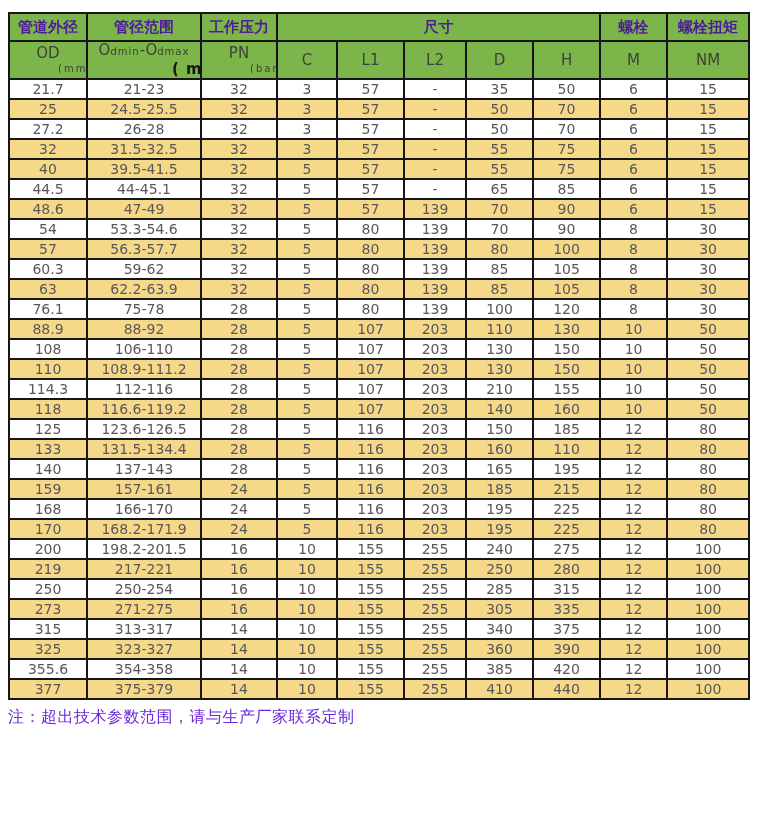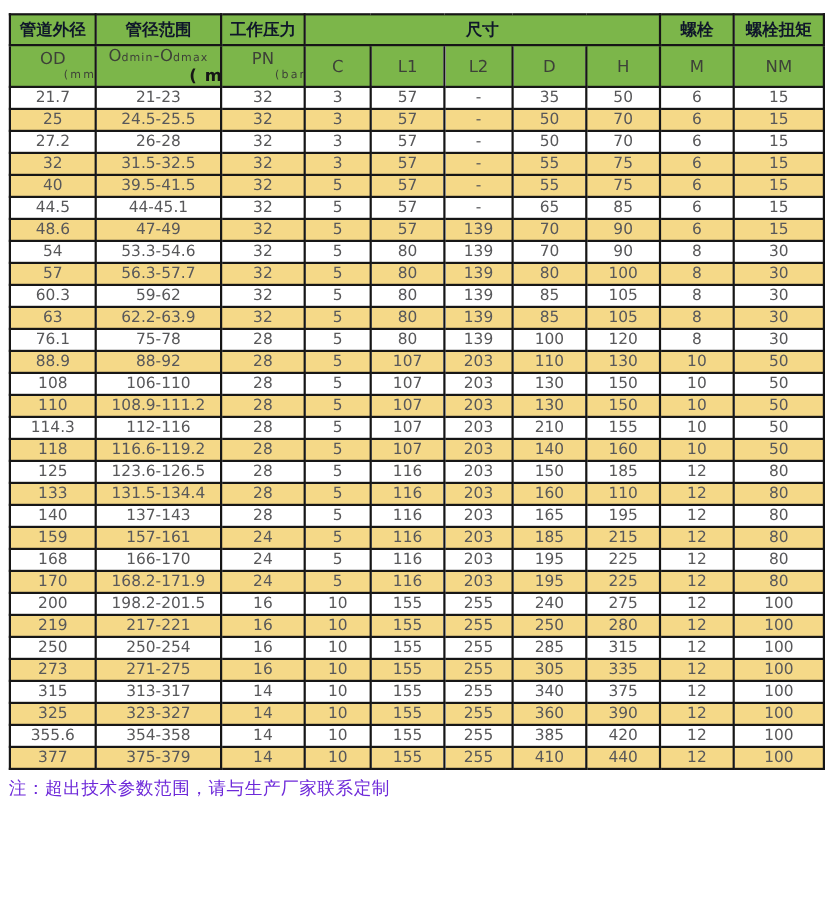--- a/index.html
+++ b/index.html
@@ -25,21 +25,21 @@
     vertical-align: middle;
     padding: 0;
     overflow: hidden;
     white-space: nowrap;
   }
   thead th { background: #7cb64a; }
   tr.h1 th {
     height: 28px;
     font-size: 15px;
     font-weight: bold;
-    color: #0f172a;
+    color: #4c1d95;
   }
   tr.h2 th {
     height: 28px;
     font-weight: normal;
     color: #3d4138;
     font-size: 15px;
   }
   .sub-main { line-height: 1.15; }
   .sub-main .sm {
     font-size: 10px;

